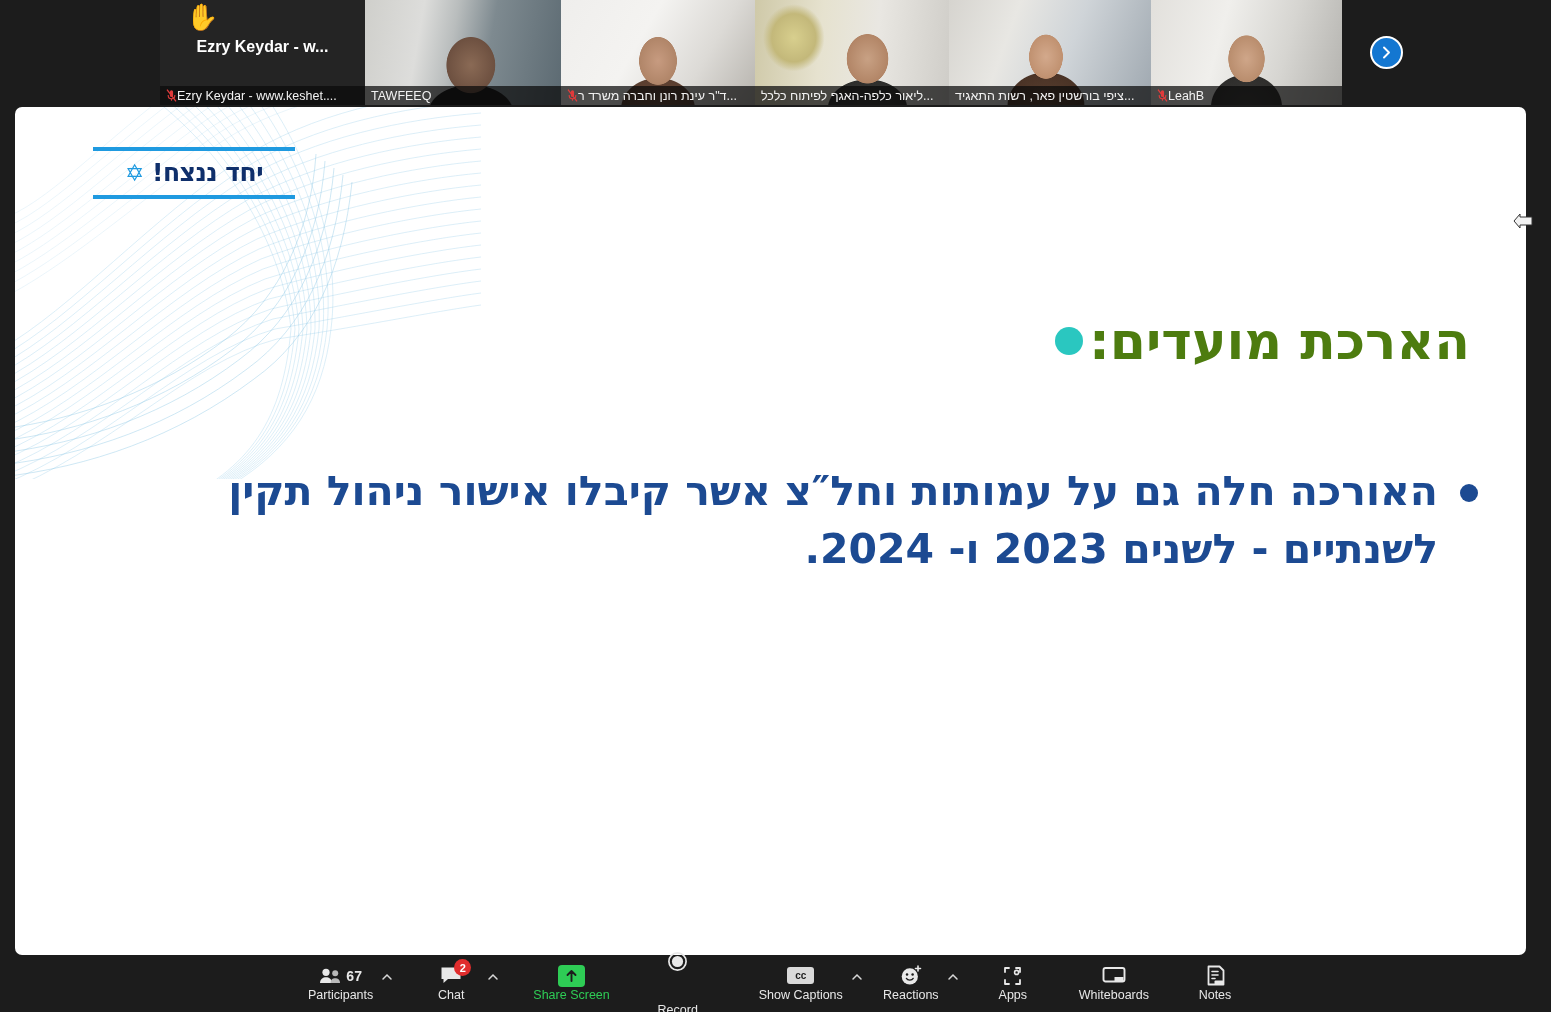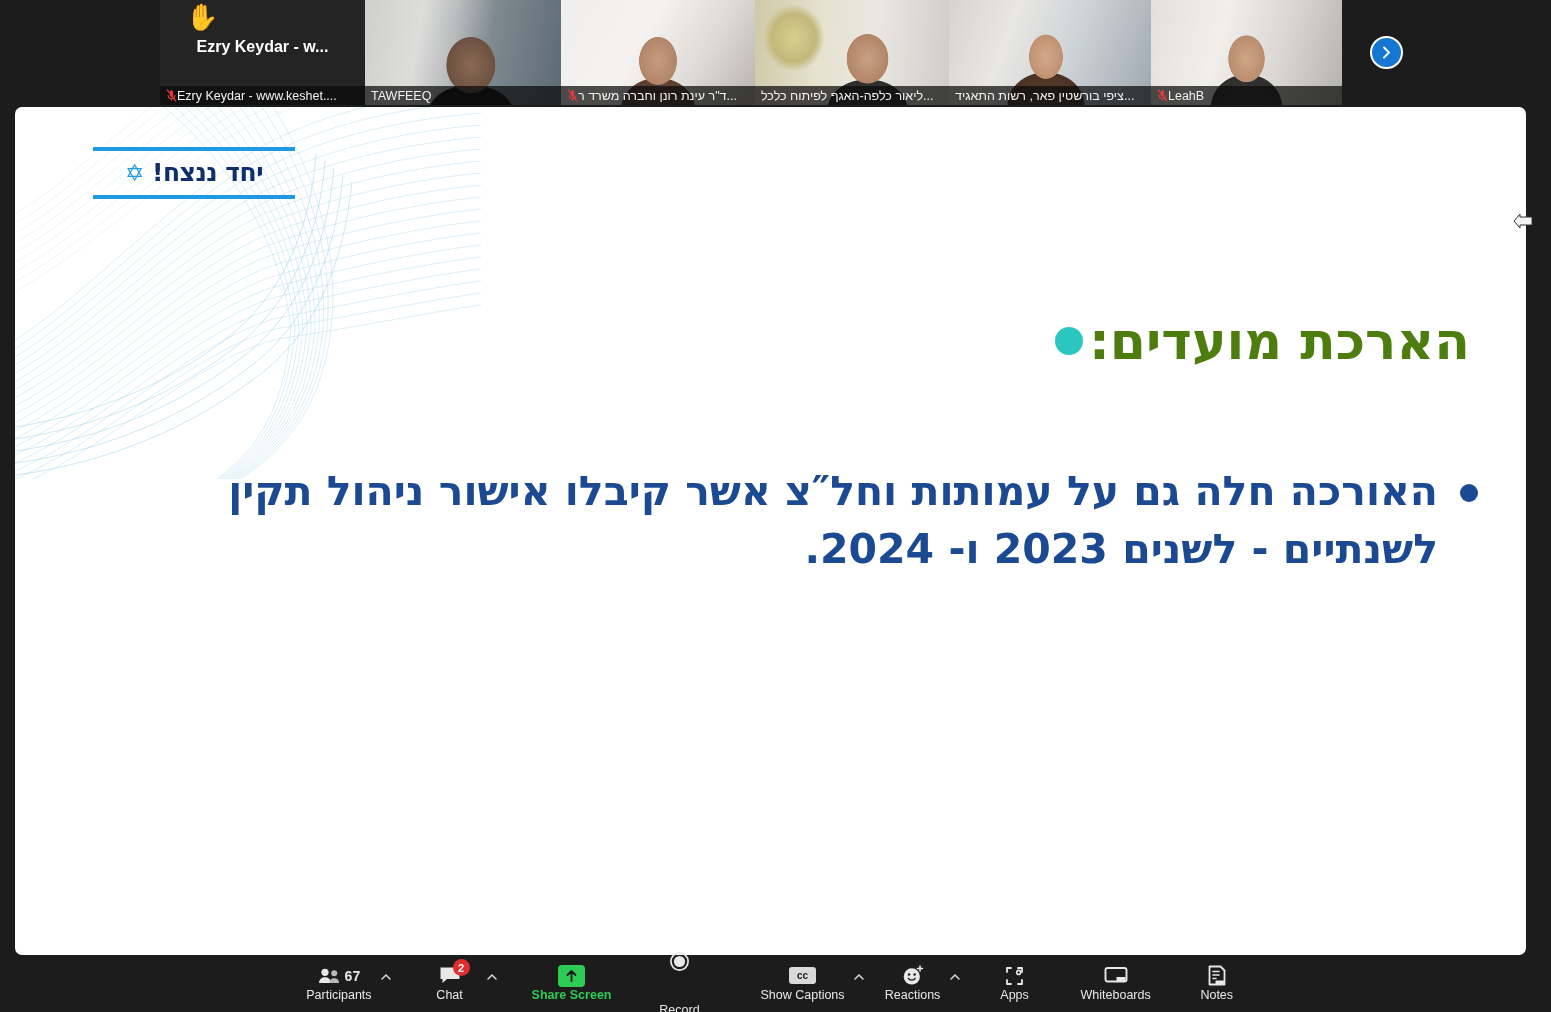--- a/index.html
+++ b/index.html
@@ -349,21 +349,21 @@
         </div>
         <span class="tb-label">Chat</span>
       </div>
       <div class="caret-holder">
         <svg class="caret" viewBox="0 0 12 12">
           <path d="M2 8 L6 4 L10 8" stroke="#d8d8d8" stroke-width="1.5" fill="none" stroke-linecap="round"></path>
         </svg>
       </div>
     </div>
 
-    <div class="tb-item tb-green" style="margin-left:26px;font-weight:bold;">
+    <div class="tb-item tb-green" style="margin-left:26px;">
       <div class="tb-ico">
         <span class="share-box">
           <svg width="13" height="14" viewBox="0 0 13 14">
             <path d="M6.5 2 L6.5 12 M6.5 2 L2.5 6 M6.5 2 L10.5 6" stroke="#1c1c1c" stroke-width="1.9" fill="none" stroke-linecap="round" stroke-linejoin="round"></path>
           </svg>
         </span>
       </div>
       <span class="tb-label">Share Screen</span>
     </div>
 

